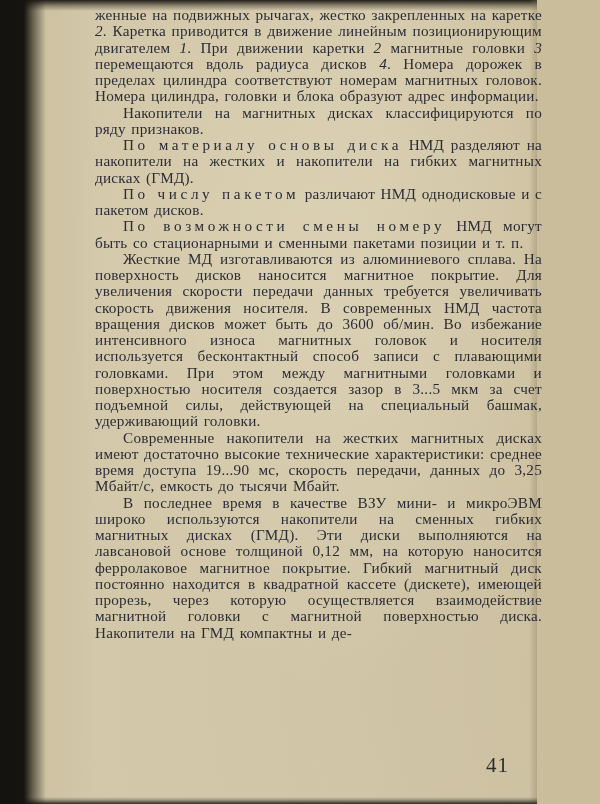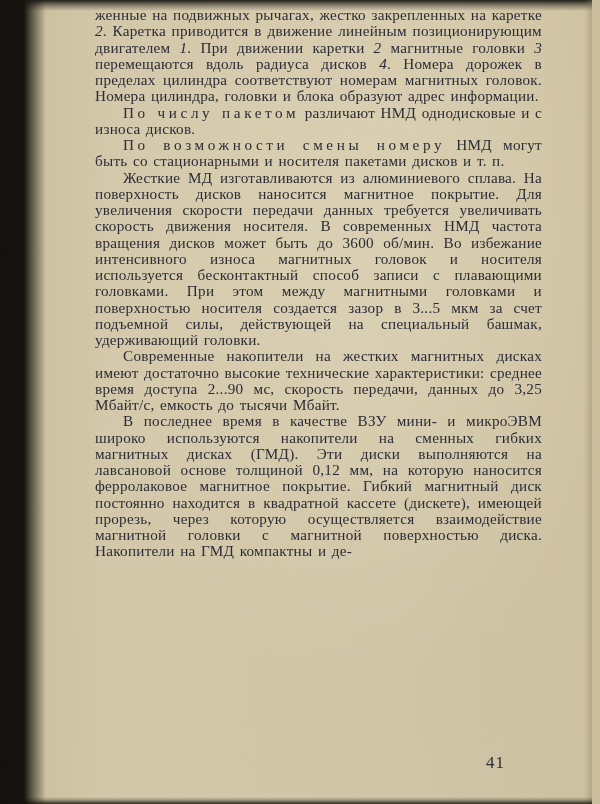--- a/index.html
+++ b/index.html
@@ -5,21 +5,21 @@
   html, body {
     margin: 0;
     padding: 0;
     width: 600px;
     height: 804px;
     overflow: hidden;
     background: #c9bd9c;
   }
   .scan-page {
     position: relative;
-    width: 592px;
+    width: 537px;
     height: 804px;
     background:
       radial-gradient(ellipse at 60% 35%, rgba(224,214,186,0.55) 0%, rgba(224,214,186,0) 55%),
       radial-gradient(ellipse at 80% 85%, rgba(200,189,158,0.5) 0%, rgba(200,189,158,0) 60%),
       linear-gradient(90deg, #c8bc9b 0%, #d3c8a9 18%, #d5caac 70%, #cfc3a2 100%);
     font-family: "Liberation Serif", "DejaVu Serif", serif;
     color: #2b2c36;
   }
   
   .edge-left {
@@ -56,37 +56,39 @@
   }
   .para { margin: 0; padding: 0; }
   .para.indent { text-indent: 28px; }
   .spaced { letter-spacing: 3.6px; }
   .italic { font-style: italic; }
   .page-number {
     position: absolute;
     left: 486px;
     top: 753px;
     z-index: 4;
-    font-size: 17px;
+    font-size: 21px;
     letter-spacing: 1px;
     color: #2b2c36;
   }
 </style>
 </head>
 <body>
 
 <div class="scan-page">
   <div class="edge-top"></div>
   <div class="edge-left"></div>
   <div class="edge-right"></div>
   <div class="edge-bottom"></div>
 
   <div class="text-block" id="text-block">
       <p class="para"><span class="regular">женные на подвижных рычагах, жестко закрепленных на каретке </span><span class="italic">2</span><span class="regular">. Каретка приводится в движение линейным позиционирующим двигателем </span><span class="italic">1</span><span class="regular">. При движении каретки </span><span class="italic">2</span><span class="regular"> магнитные головки </span><span class="italic">3</span><span class="regular"> перемещаются вдоль радиуса дисков </span><span class="italic">4</span><span class="regular">. Номера дорожек в пределах цилиндра соответствуют номерам магнитных головок. Номера цилиндра, головки и блока образуют адрес информации.</span></p>
-      <p class="para indent"><span class="spaced">По числу пакетом</span><span class="regular"> различают НМД однодисковые и с износа дисков.</span></p>
-      <p class="para indent"><span class="spaced">По возможности смены номеру</span><span class="regular"> НМД могут быть со стационарными и носителя пакетами дисков и т. п.</span></p>
+      <p class="para indent"><span class="regular">Накопители на магнитных дисках классифицируются по ряду признаков.</span></p>
+      <p class="para indent"><span class="spaced">По материалу основы диска</span><span class="regular"> НМД разделяют на накопители на жестких и накопители на гибких магнитных дисках (ГМД).</span></p>
+      <p class="para indent"><span class="spaced">По числу пакетом</span><span class="regular"> различают НМД однодисковые и с пакетом дисков.</span></p>
+      <p class="para indent"><span class="spaced">По возможности смены номеру</span><span class="regular"> НМД могут быть со стационарными и сменными пакетами позиции и т. п.</span></p>
       <p class="para indent"><span class="regular">Жесткие МД изготавливаются из алюминиевого сплава. На поверхность дисков наносится магнитное покрытие. Для увеличения скорости передачи данных требуется увеличивать скорость движения носителя. В современных НМД частота вращения дисков может быть до 3600 об/мин. Во избежание интенсивного износа магнитных головок и носителя используется бесконтактный способ записи с плавающими головками. При этом между магнитными головками и поверхностью носителя создается зазор в 3...5 мкм за счет подъемной силы, действующей на специальный башмак, удерживающий головки.</span></p>
-      <p class="para indent"><span class="regular">Современные накопители на жестких магнитных дисках имеют достаточно высокие технические характеристики: среднее время доступа 2...90 мс, скорость передачи, данных до 3,25 Мбайт/с, емкость до тысячи Мбайт.</span></p>
+      <p class="para indent"><span class="regular">Современные накопители на жестких магнитных дисках имеют достаточно высокие технические характеристики: среднее время доступа 19...90 мс, скорость передачи, данных до 3,25 Мбайт/с, емкость до тысячи Мбайт.</span></p>
       <p class="para indent"><span class="regular">В последнее время в качестве ВЗУ мини- и микроЭВМ широко используются накопители на сменных гибких магнитных дисках (ГМД). Эти диски выполняются на лавсановой основе толщиной 0,12 мм, на которую наносится ферролаковое магнитное покрытие. Гибкий магнитный диск постоянно находится в квадратной кассете (дискете), имеющей прорезь, через которую осуществляется взаимодействие магнитной головки с магнитной поверхностью диска. Накопители на ГМД компактны и де-</span></p>
     </div>
 
   <div class="page-number">41</div>
 </div>
 
 </body></html>

